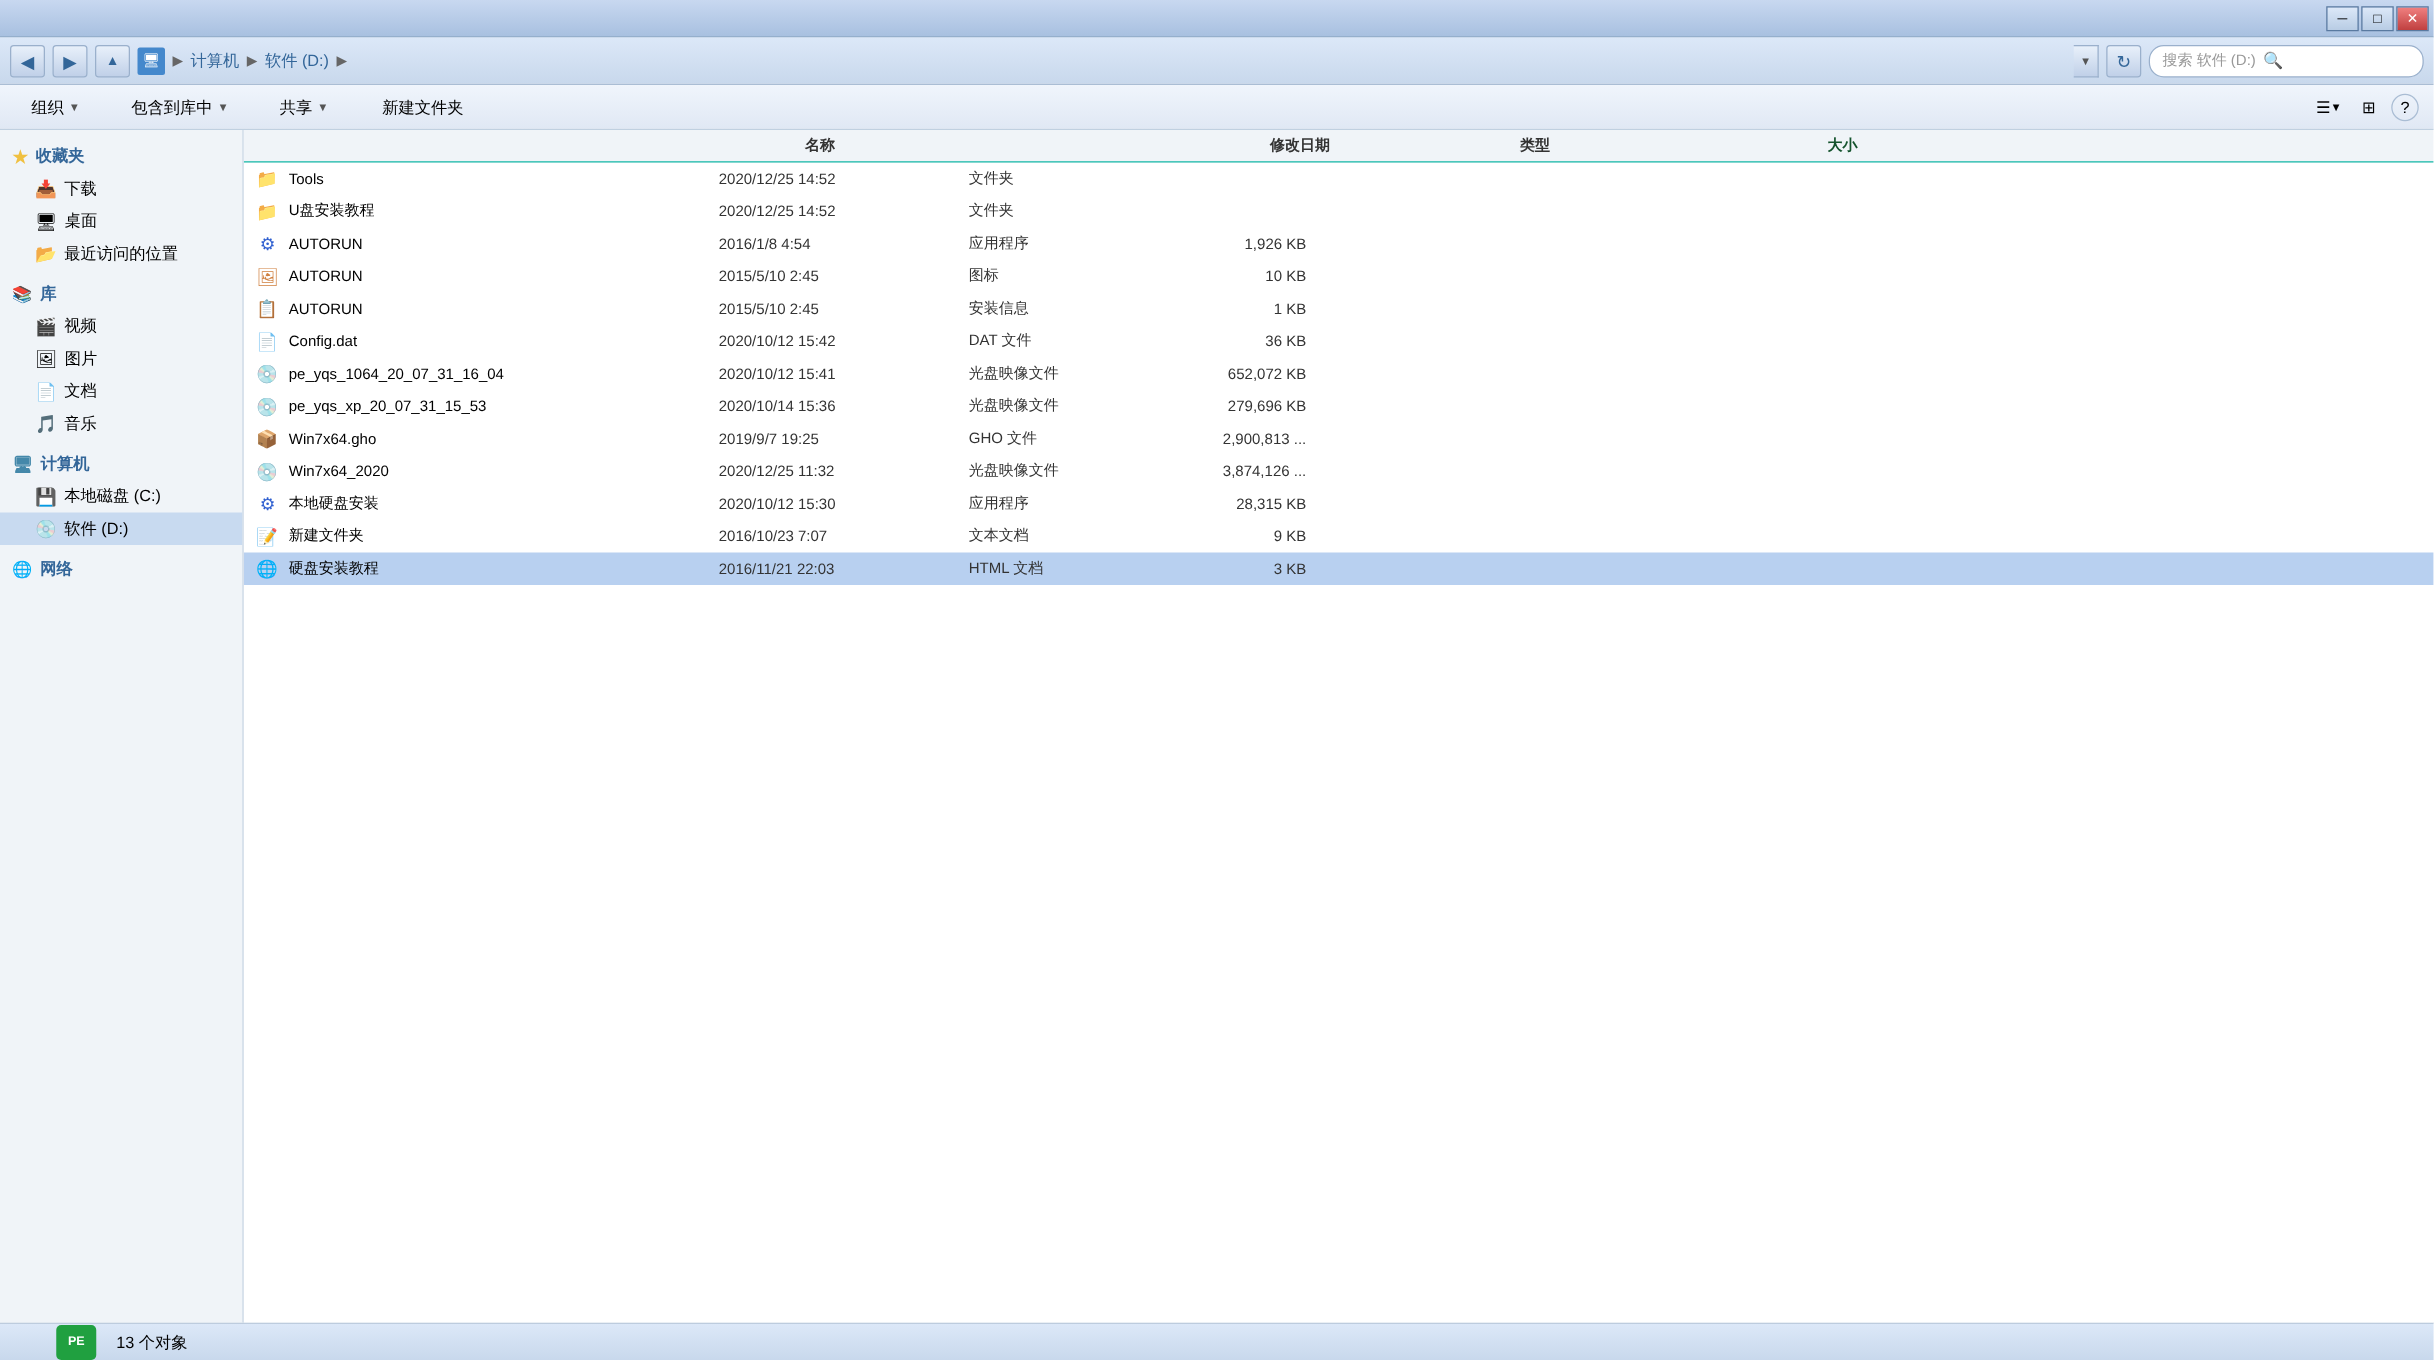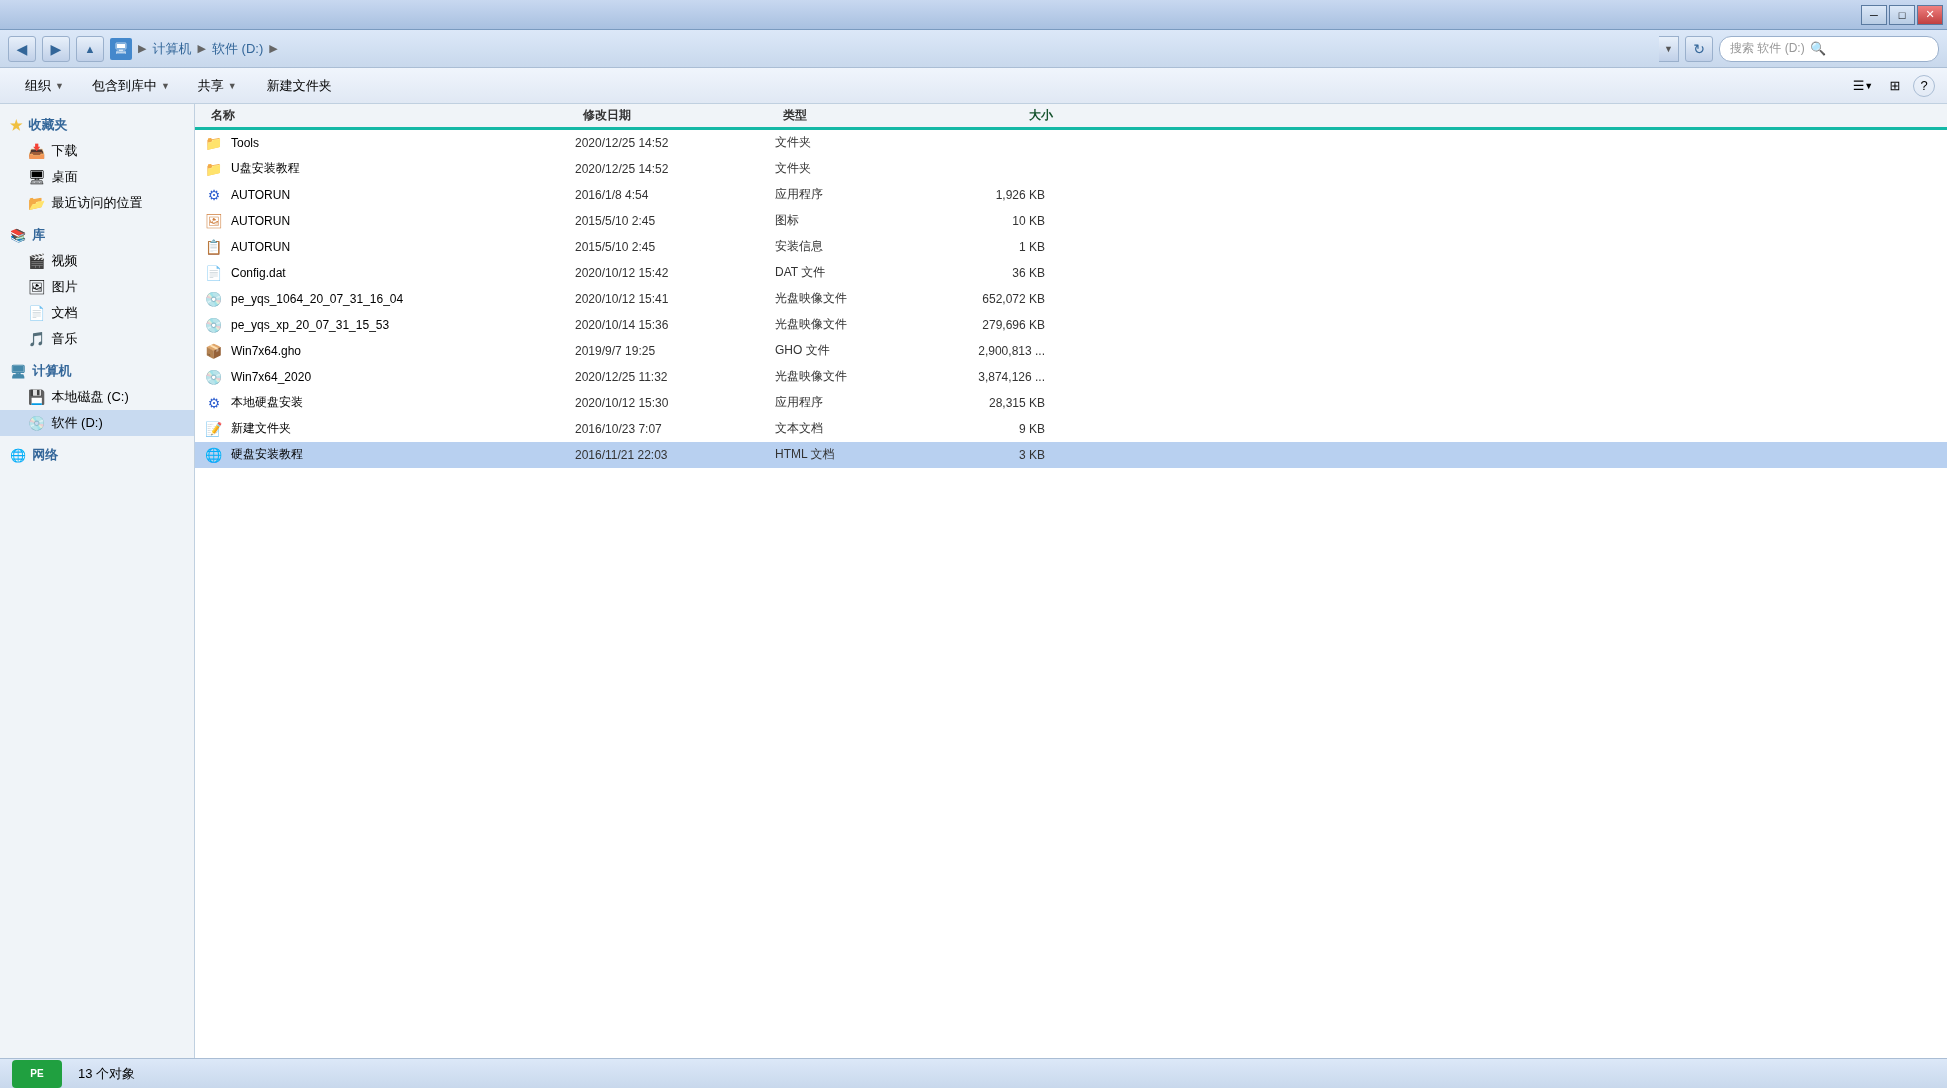--- a/index.html
+++ b/index.html
@@ -109,21 +109,21 @@
       color: #999;
     }
 
     
     .toolbar {
       height: 36px;
       background: linear-gradient(to bottom, #f0f5fc, #e0e8f4);
       display: flex;
       align-items: center;
       padding: 0 12px;
-      gap: 2px;
+      gap: 15px;
       border-bottom: 1px solid #c0d0e0;
     }
     .tool-btn {
       height: 28px;
       padding: 0 12px;
       background: transparent;
       border: 1px solid transparent;
       border-radius: 3px;
       cursor: pointer;
       display: flex;
@@ -215,22 +215,23 @@
       background: #fff;
       overflow-y: auto;
     }
 
     
     .col-headers {
       display: flex;
       align-items: center;
       height: 26px;
       background: #f0f4f8;
-      border-bottom: 3px solid #14b8a6;
+      border-bottom: 1px solid #14b8a6;
       padding: 3px 8px;
+      justify-content: center;
     }
     .col-name {
       width: 380px;
       font-size: 12px;
       color: #333;
       font-weight: bold;
       padding: 0 8px;
       cursor: pointer;
     }
     .col-date {
@@ -306,30 +307,31 @@
     .statusbar {
       height: 30px;
       background: linear-gradient(to bottom, #dce8f8, #c8d8ec);
       border-top: 1px solid #aabdd4;
       display: flex;
       align-items: center;
       padding: 0 12px;
       gap: 16px;
     }
     .status-logo {
-      width: 50px;
+      width: 32px;
       height: 28px;
       background: #20a040;
       border-radius: 4px;
       display: flex;
       align-items: center;
       justify-content: center;
       color: #fff;
       font-size: 10px;
       font-weight: bold;
+      margin-left: 33px;
     }
     .status-text {
       font-size: 13px;
       color: #000;
     }
   </style>
 </head>
 <body>
 
 <div class="titlebar">

